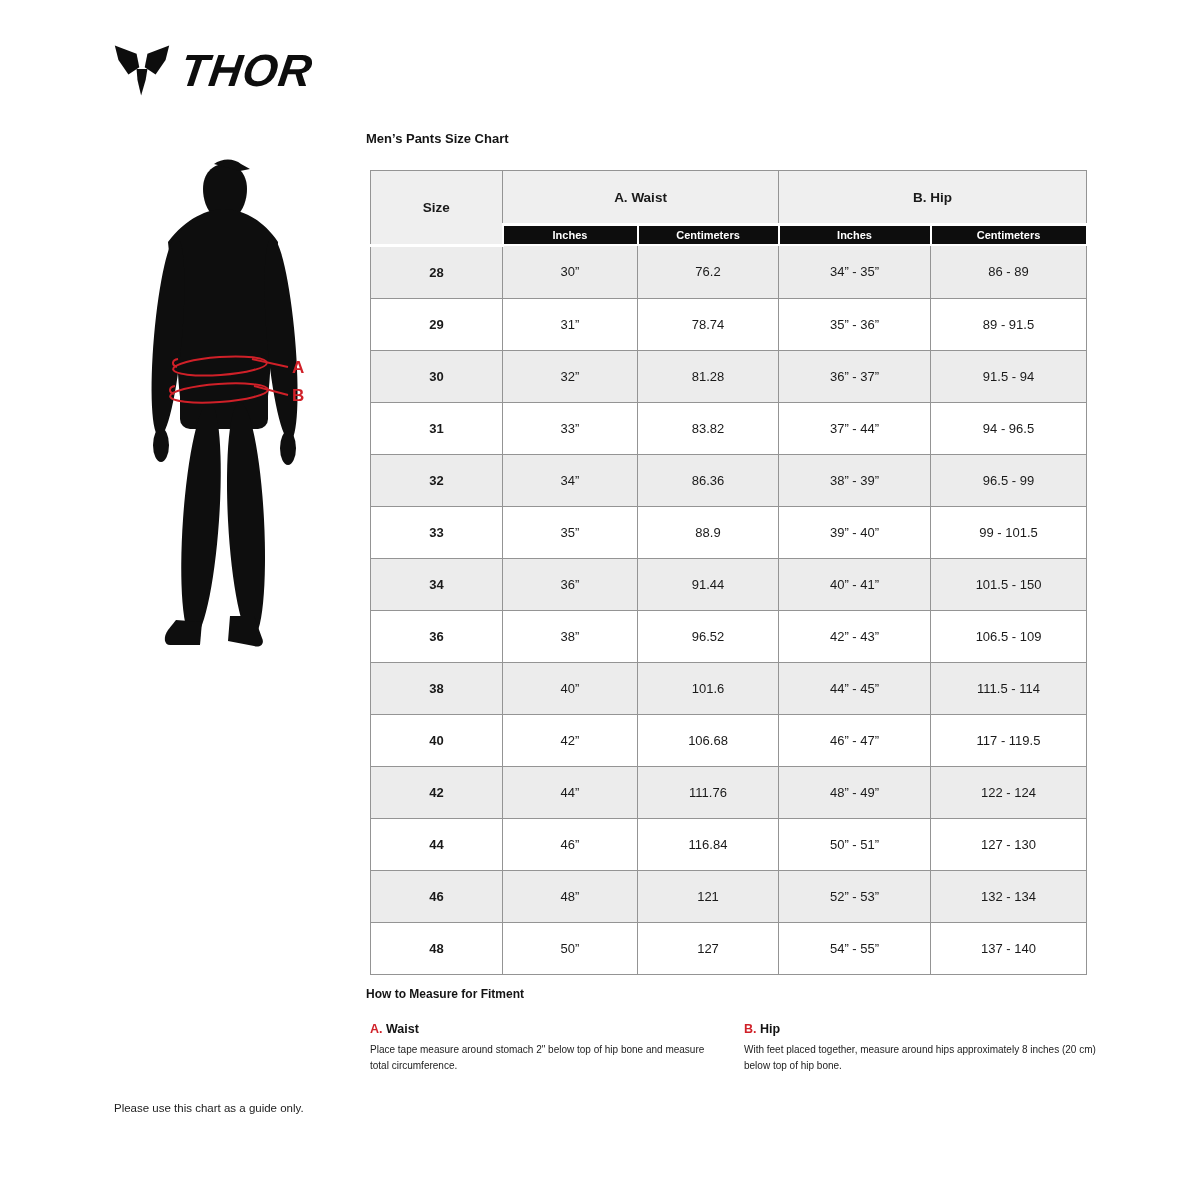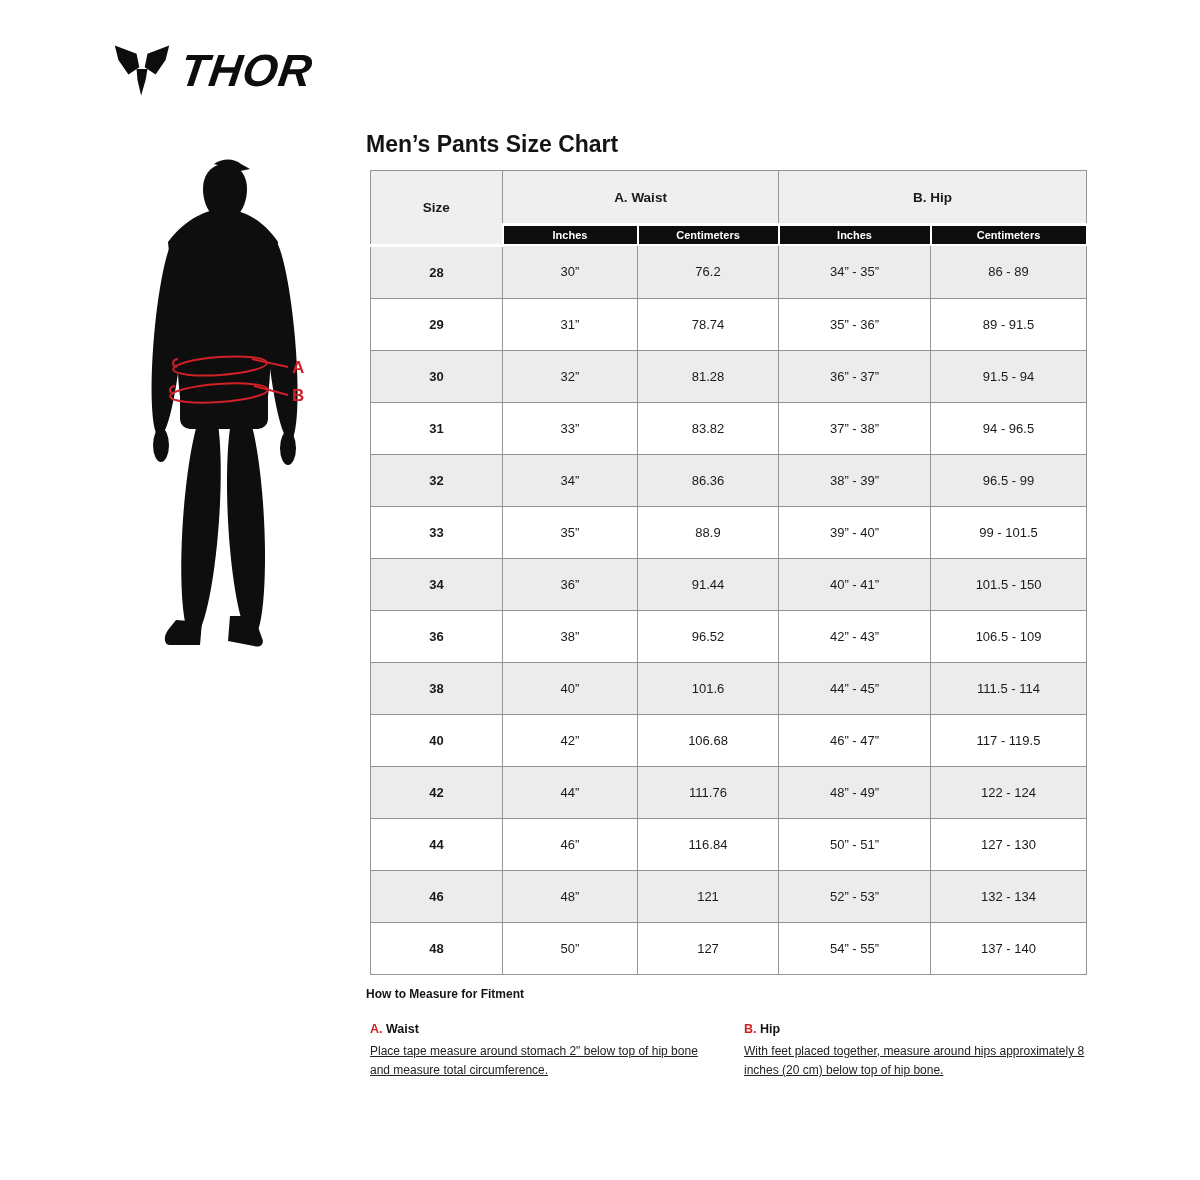--- a/index.html
+++ b/index.html
@@ -6,21 +6,21 @@
   body{background:#fff;font-family:"Liberation Sans",sans-serif;}
   .page{position:relative;width:1200px;height:1180px;background:#ffffff;overflow:hidden;}
 
   
   .logo{position:absolute;left:113px;top:42px;display:flex;align-items:center;gap:10px;}
   .logo-mark{width:58px;height:56px;}
   .wordmark{font-size:45px;font-weight:800;font-style:italic;letter-spacing:1px;
             transform:skewX(-8deg);color:#0d0d0d;line-height:1;}
 
   
-  .title{position:absolute;left:366px;top:131px;font-size:23px;font-weight:bold;color:#141414;margin:0;}
+  .title{position:absolute;left:366px;top:131px;font-size:13px;font-weight:bold;color:#141414;margin:0;}
 
   
   .figure{position:absolute;left:148px;top:152px;width:190px;height:500px;}
 
   
   table.size-chart{position:absolute;left:370px;top:170px;width:716px;
                    border-collapse:collapse;table-layout:fixed;}
   table.size-chart th,table.size-chart td{border:1px solid #949494;text-align:center;
                    vertical-align:middle;color:#1a1a1a;}
   tr.group th{background:#efefef;height:50px;font-size:13.5px;font-weight:bold;border-bottom:3px solid #fff;}
@@ -31,21 +31,21 @@
   tbody tr:nth-child(odd) td{background:#ececec;}
   tbody td.size{font-weight:bold;}
 
   
   .howto-heading{position:absolute;left:366px;top:987px;font-size:12px;font-weight:bold;color:#141414;margin:0;}
   .measure-col{position:absolute;top:1022px;}
   .measure-col.waist{left:370px;width:335px;}
   .measure-col.hip{left:744px;width:355px;}
   .measure-col h3{margin:0;font-size:12.5px;font-weight:bold;color:#141414;}
   .measure-col h3 .letter{color:#d02028;}
-  .measure-col p{margin:6px 0 12px 0;font-size:12px;line-height:1.55;color:#222;text-decoration:underline;}
+  .measure-col p{margin:6px 0 12px 0;font-size:10px;line-height:1.55;color:#222;}
 
   
   .footer{position:absolute;left:114px;top:1100px;font-size:11.5px;line-height:1.5;color:#222;}
 </style>
 </head>
 <body>
 
 <div class="page">
 
   <div class="logo">
@@ -143,21 +143,21 @@
           <td class="size">30</td>
           <td>32”</td>
           <td>81.28</td>
           <td>36” - 37”</td>
           <td>91.5 - 94</td>
         </tr>
         <tr>
           <td class="size">31</td>
           <td>33”</td>
           <td>83.82</td>
-          <td>37” - 38”</td>
+          <td>37” - 44”</td>
           <td>94 - 96.5</td>
         </tr>
         <tr>
           <td class="size">32</td>
           <td>34”</td>
           <td>86.36</td>
           <td>38” - 39”</td>
           <td>96.5 - 99</td>
         </tr>
         <tr>
@@ -238,15 +238,16 @@
 
   <div class="measure-col hip">
     <h3>
       <span class="letter">B.</span>
       <span>Hip</span>
     </h3>
     <p>With feet placed together, measure around hips approximately 8 inches (20 cm) below top of hip bone.</p>
   </div>
 
   <div class="footer">
+    <div>Please use this chart as a guide only.</div>
   </div>
 
 </div>
 
 </body></html>

